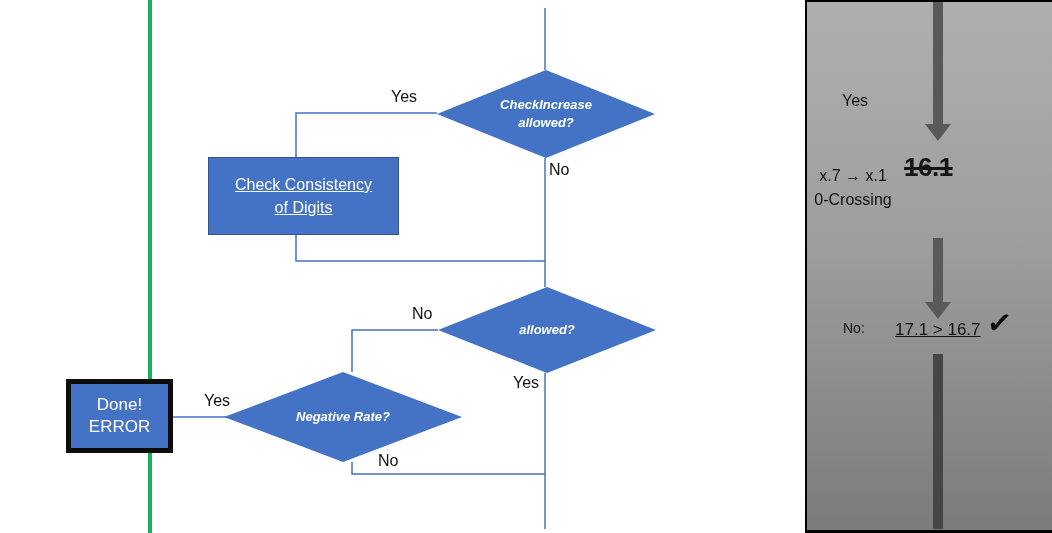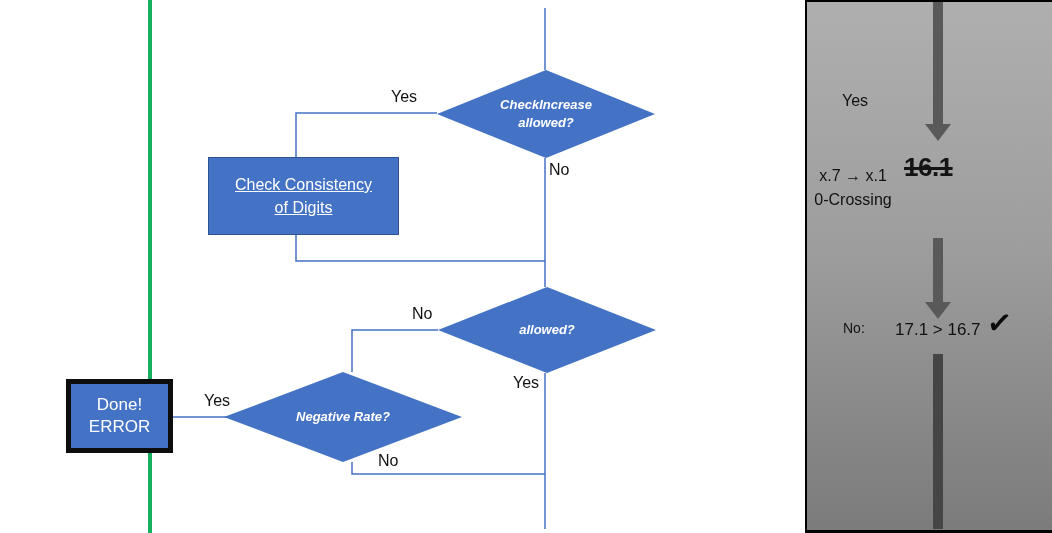--- a/index.html
+++ b/index.html
@@ -50,21 +50,21 @@
   .shaft3{left:126px;top:352px;height:175px;background:#454545;}
   .ahead{width:0;height:0;border-left:13px solid transparent;border-right:13px solid transparent;
          border-top:17px solid #595959;}
   .ahead1{left:118px;top:122px;}
   .ahead2{left:118px;top:300px;}
   .p-yes{left:35px;top:90px;font-size:16px;color:#111;}
   .p-rule{left:0px;top:162px;width:92px;text-align:center;font-size:16px;line-height:24px;color:#111;}
   .p-nums{left:97px;top:146px;font-size:26px;font-weight:600;line-height:38px;color:#141414;letter-spacing:-0.5px;}
   .struck{text-decoration:line-through;text-decoration-thickness:3px;}
   .p-no{left:36px;top:318px;font-size:14px;color:#111;}
-  .p-cmp{left:88px;top:318px;font-size:17px;color:#111;}
+  .p-cmp{left:88px;top:318px;font-size:17px;color:#111;text-decoration:underline;}
   .p-check{left:180px;top:303px;font-size:30px;font-weight:bold;color:#0b0b0b;transform:rotate(6deg);}
 </style>
 </head>
 <body>
 
 <div class="abs green-line"></div>
 
 <svg class="abs connectors" viewBox="0 0 1052 533" xmlns="http://www.w3.org/2000/svg">
   <g stroke="#4472C4" stroke-width="1.5" fill="none">
     <path d="M545 8 V70"></path>

